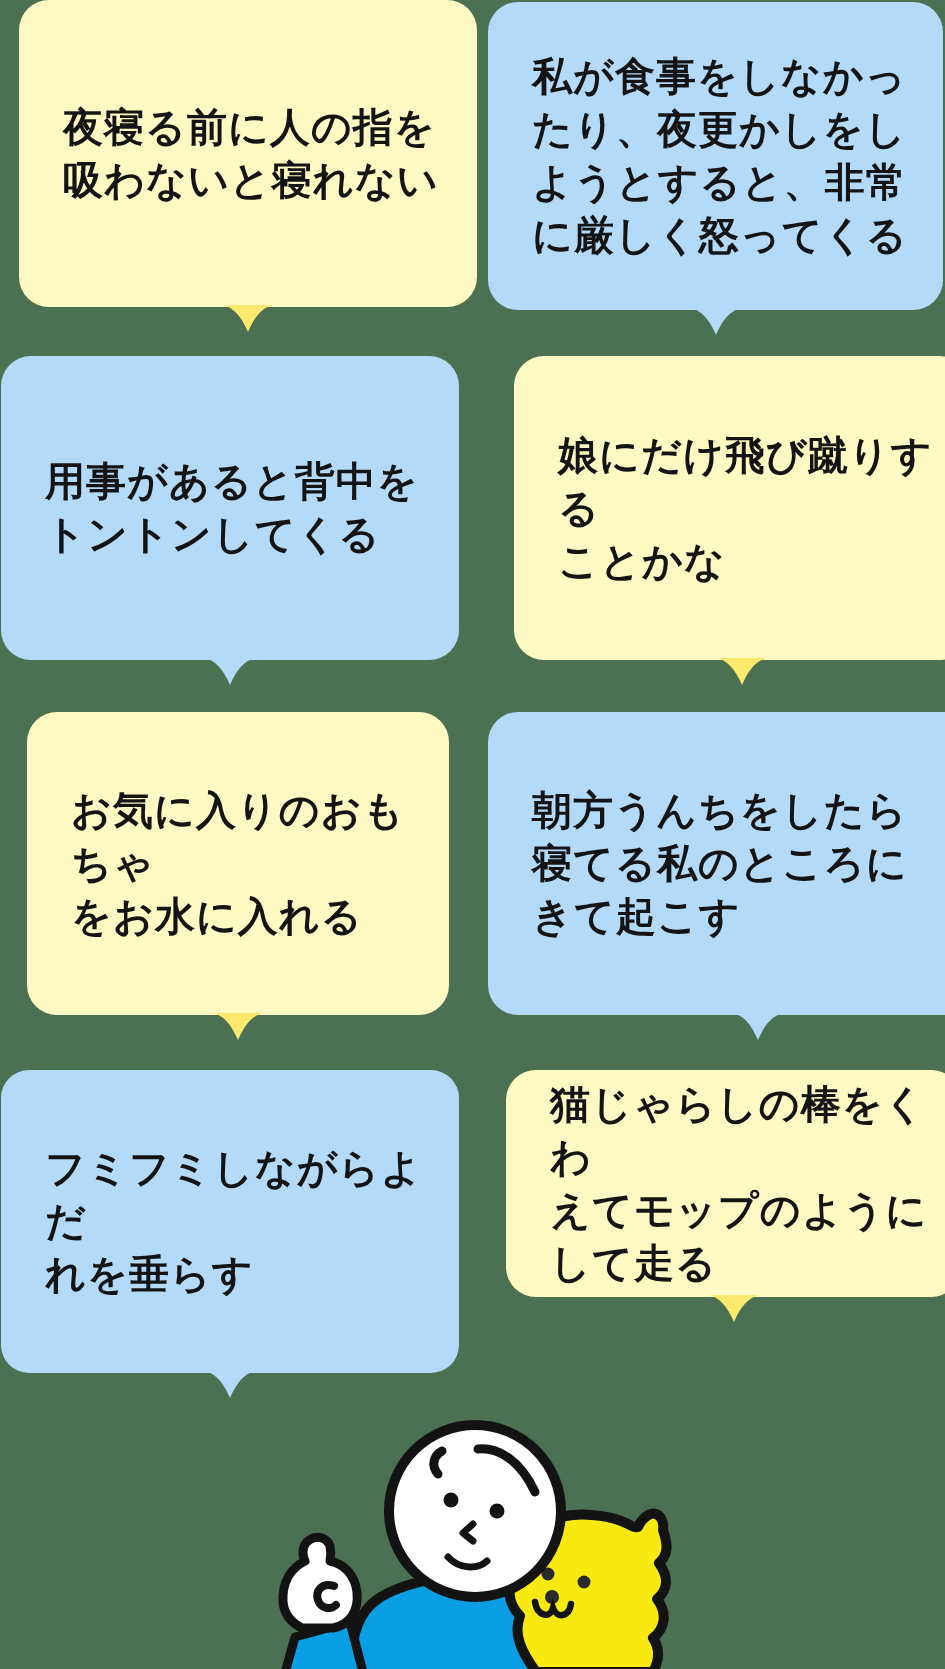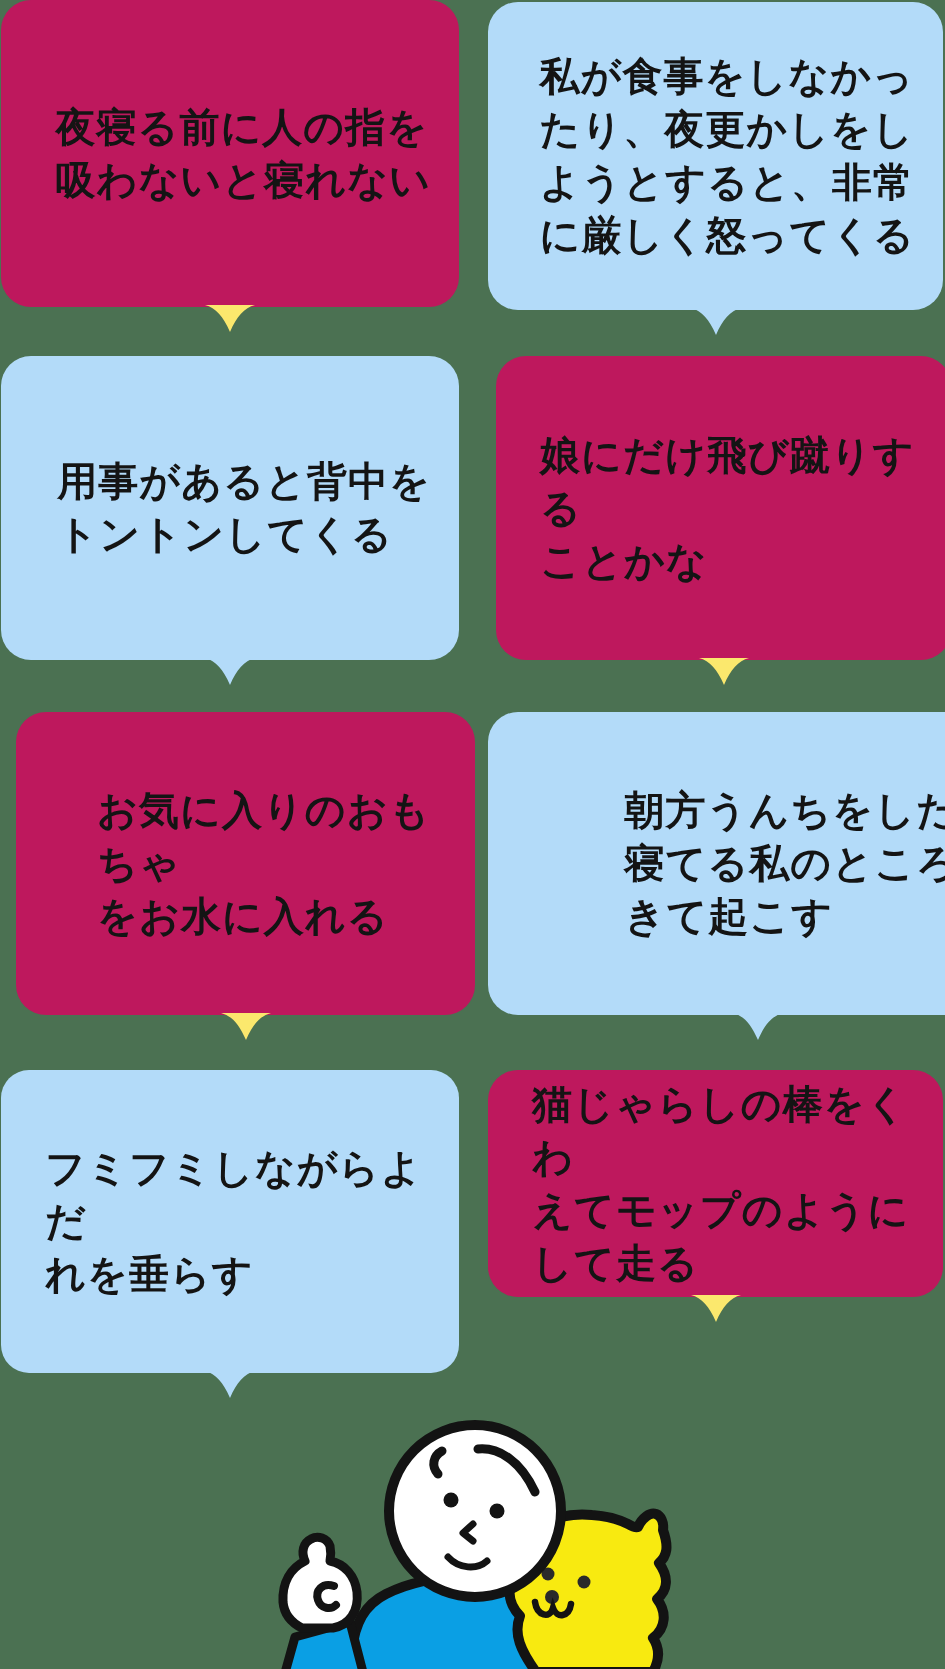--- a/index.html
+++ b/index.html
@@ -8,23 +8,22 @@
     width:945px;height:1669px;
     overflow:hidden;
     background:#4b7152;
     font-family:"DejaVu Sans", sans-serif;
   }
   .bubble{
     position:absolute;
     border-radius:30px;
     display:flex;
     align-items:center;
-    justify-content:flex-end;
   }
-  .bubble.yellow{background:#be185d;}
+  .bubble.yellow{background:#fef9c3;margin-left:18px;}
   .bubble.blue{background:#b3dbf9;}
   .bubble-text{
     padding:0 28px 0 44px;
     font-size:40px;
     line-height:53px;
     font-weight:600;
     letter-spacing:1px;
     color:#141414;
     white-space:pre-line;
   }
@@ -36,21 +35,21 @@
     display:block;
   }
   .bubble.yellow .tail path{fill:#fbe86d;}
   .bubble.blue .tail path{fill:#b3dbf9;}
 
   
   .b1{left:1px;  top:0px;    width:458px; height:307px;}
   .b2{left:488px;top:2px;    width:455px; height:308px;}
   .b3{left:1px;  top:356px;  width:458px; height:304px;}
   .b4{left:496px;top:356px;  width:455px; height:304px;}
-  .b5{left:16px;  top:712px;  width:422px; height:303px;padding-left:37px;}
+  .b5{left:9px;  top:712px;  width:422px; height:303px;}
   .b6{left:488px;top:712px;  width:540px; height:303px;}
   .b7{left:1px;  top:1070px; width:458px; height:303px;border-radius:28px;}
   .b8{left:488px;top:1070px; width:455px; height:227px;}
 
   .illustration{
     position:absolute;
     left:230px;top:1320px;
     width:480px;height:349px;
   }
 </style>

